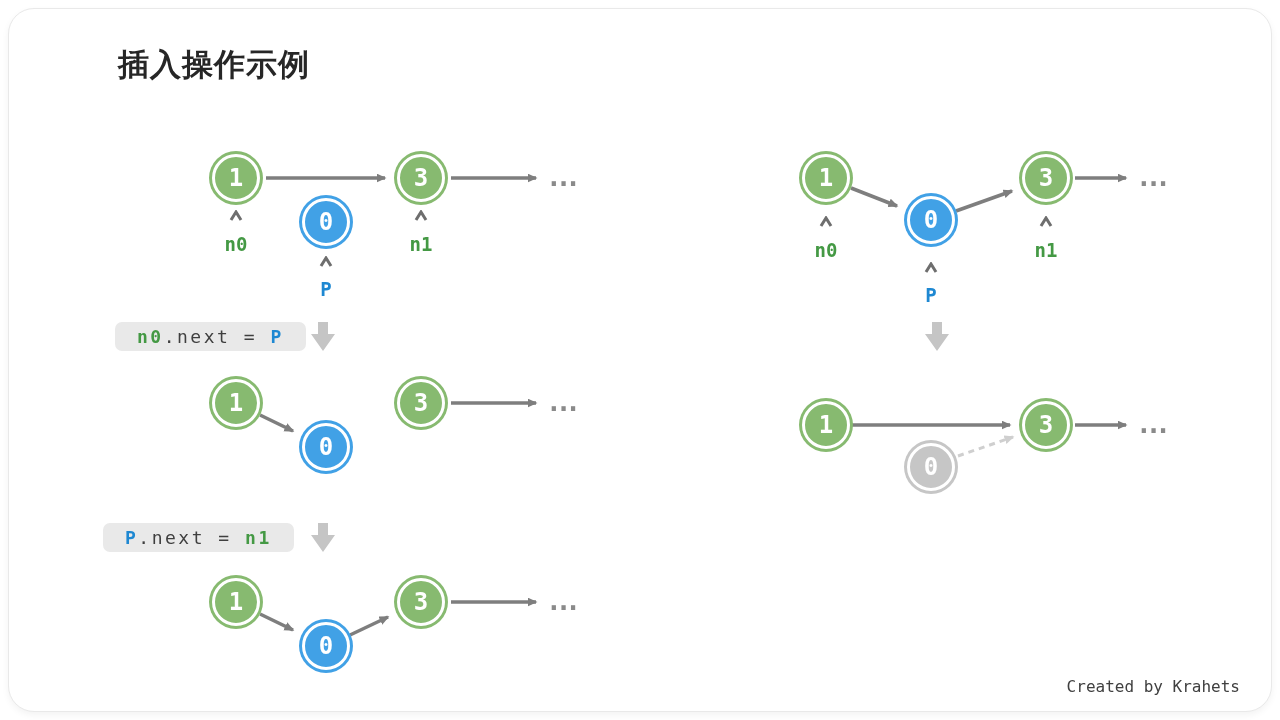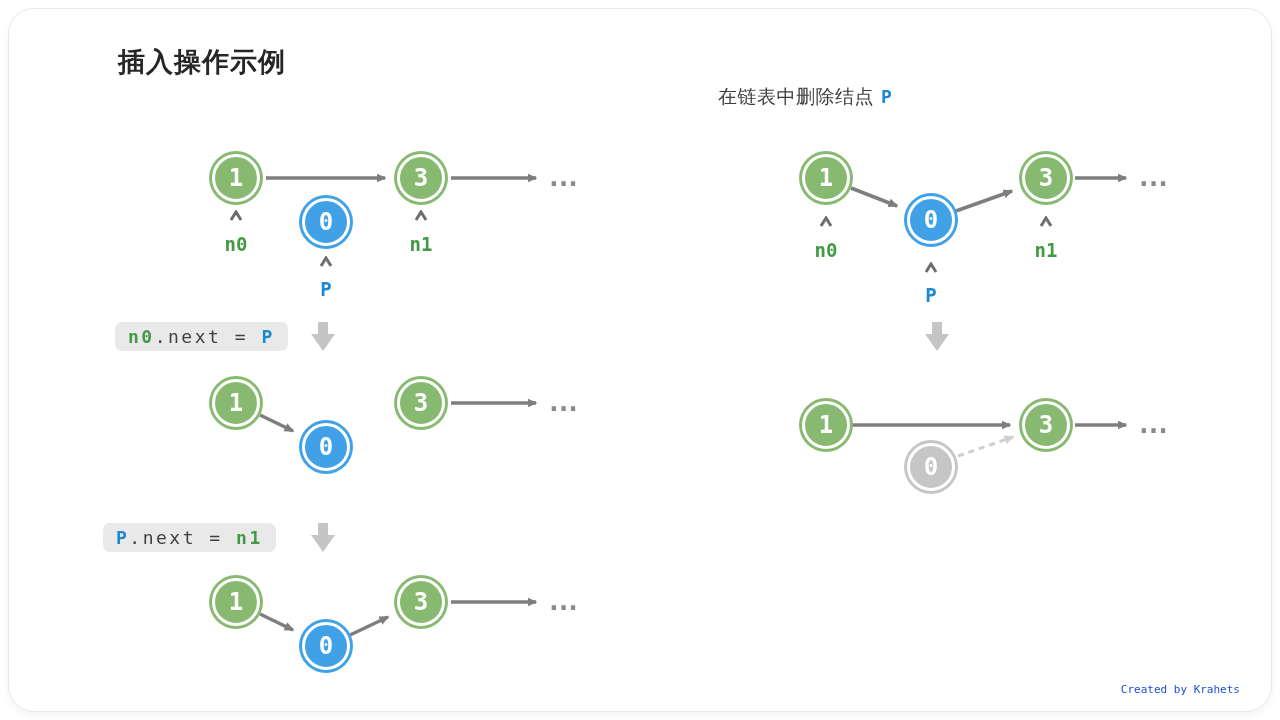--- a/index.html
+++ b/index.html
@@ -1,47 +1,47 @@
 <!DOCTYPE html>
 <html><head>
 <meta charset="utf-8">
 <style>
   html,body{margin:0;padding:0;background:#ffffff;}
   #canvas{position:relative;width:1280px;height:720px;background:#ffffff;
           font-family:"Liberation Sans",sans-serif;overflow:hidden;}
   .card{position:absolute;left:8px;top:8px;right:8px;bottom:8px;background:#fff;
         border:1px solid #E9E9E9;border-radius:26px;box-shadow:0 3px 7px rgba(0,0,0,0.05);}
-  .title{position:absolute;font-size:27px;font-weight:bold;color:#262626;letter-spacing:1px;}
+  .title{position:absolute;font-size:31px;font-weight:bold;color:#262626;letter-spacing:1px;}
   .subtitle{position:absolute;font-size:19px;color:#3D3D3D;letter-spacing:0.5px;white-space:nowrap;}
   .tok{font-family:"DejaVu Sans Mono","Liberation Mono",monospace;font-weight:bold;margin:0 7px;font-size:18px;}
   .tok.green{color:#449944;}
   .tok.blue{color:#1E88D2;}
   .node{position:absolute;width:42px;height:42px;border-radius:50%;border:3px solid #fff;
         display:flex;align-items:center;justify-content:center;
         font-family:"DejaVu Sans Mono","Liberation Mono",monospace;font-weight:bold;
         font-size:24px;color:#fff;}
   .node.green{background:#87BA70;box-shadow:0 0 0 3px #87BA70;}
   .node.blue{background:#41A1E6;box-shadow:0 0 0 3px #41A1E6;}
   .node.gray{background:#C6C6C6;box-shadow:0 0 0 3px #C6C6C6;}
   .plabel{position:absolute;width:60px;text-align:center;
           font-family:"DejaVu Sans Mono","Liberation Mono",monospace;font-weight:bold;font-size:19px;}
   .plabel.green{color:#449944;}
   .plabel.blue{color:#1E88D2;}
   .caret{position:absolute;}
-  .code{position:absolute;background:#E9E9E9;border-radius:7px;padding:4px 13px;
+  .code{position:absolute;background:#E9E9E9;border-radius:7px;padding:4px 22px;
         font-family:"DejaVu Sans Mono","Liberation Mono",monospace;font-size:18px;
         letter-spacing:2.5px;color:#3F3F3F;white-space:pre;}
   .code .green{color:#449944;font-weight:bold;}
   .code .blue{color:#1E88D2;font-weight:bold;}
   .dots{position:absolute;font-family:"DejaVu Sans Mono","Liberation Mono",monospace;
         font-weight:bold;font-size:26px;letter-spacing:-6px;color:#8A8A8A;}
   .blockarrow{position:absolute;}
   .watermark{position:absolute;right:40px;bottom:24px;
              font-family:"DejaVu Sans Mono","Liberation Mono",monospace;
-             font-size:11px;color:#1d4ed8;}
+             font-size:16px;color:#404040;}
   svg{display:block;}
   #arrows{position:absolute;left:0;top:0;pointer-events:none;}
 </style>
 </head>
 <body>
 
 <div id="canvas">
   <div class="card"></div>
 
   <svg id="arrows" width="1280" height="720" viewBox="0 0 1280 720">
@@ -123,23 +123,20 @@
       <span>1</span>
     </div>
   <div class="node blue" style="left:302px;top:622px">
       <span>0</span>
     </div>
   <div class="node green" style="left:397px;top:578px">
       <span>3</span>
     </div>
   <div class="dots" style="left:546px;top:586px">...</div>
 
-  <div class="subtitle" style="left:718px;top:84px">
-    <span>在链表中删除结点</span><span class="tok blue">P</span>
-  </div>
 
   <div class="node green" style="left:802px;top:154px">
       <span>1</span>
     </div>
   <div class="node blue" style="left:907px;top:196px">
       <span>0</span>
     </div>
   <div class="node green" style="left:1022px;top:154px">
       <span>3</span>
     </div>

